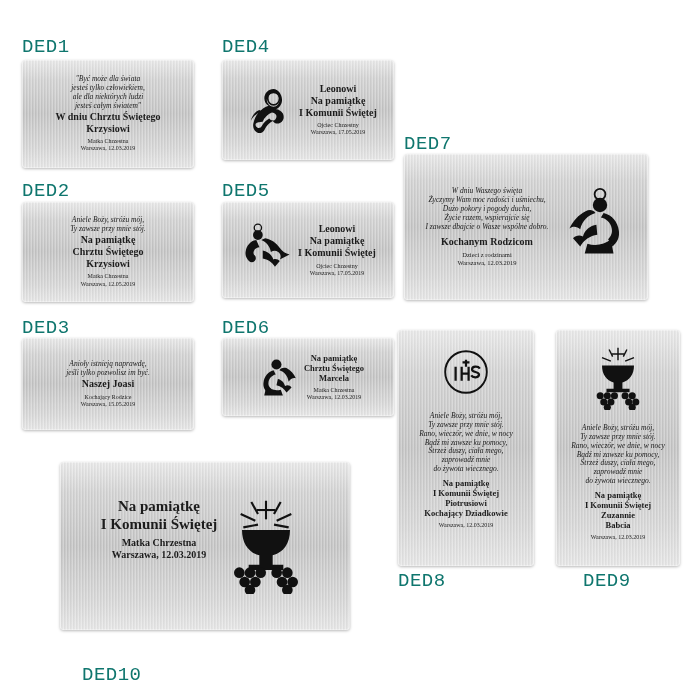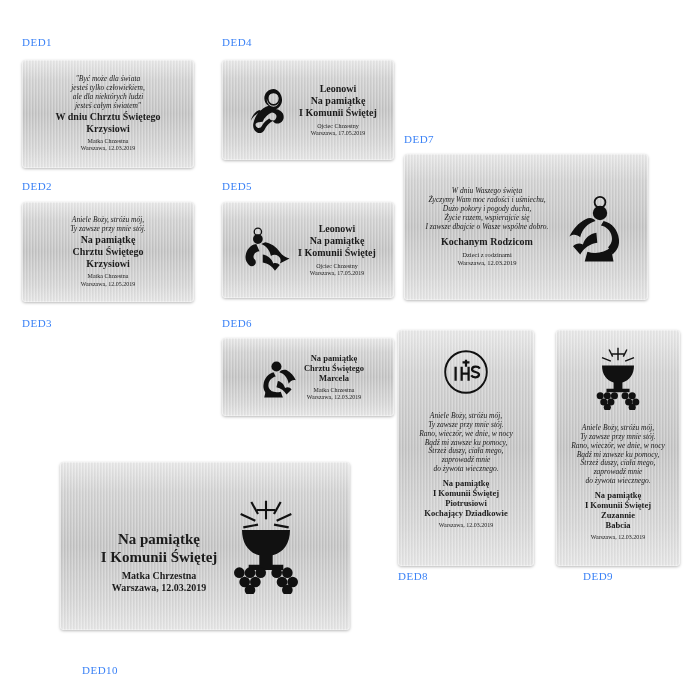--- a/index.html
+++ b/index.html
@@ -7,23 +7,23 @@
     width:700px;height:700px;
     background:#ffffff;
     font-family:"Liberation Serif", serif;
     position:relative;
     overflow:hidden;
   }
   .canvas{position:relative;width:700px;height:700px;}
 
   .label{
     position:absolute;
-    font-family:Liberation Serif, serif;
-    font-size:11px;
-    color:#3b82f6;
+    font-family:Liberation Mono, monospace;
+    font-size:19px;
+    color:#0f766e;
     letter-spacing:.5px;
   }
 
   
   .plate{
     position:absolute;
     border-radius:4px;
     background:
       repeating-linear-gradient(90deg,
         rgba(255,255,255,.55) 0px,
@@ -46,21 +46,21 @@
     box-sizing:border-box;
   }
   .t{display:block;line-height:1.18;}
   .quote{font-style:italic;font-size:7.5px;}
   .big{font-weight:bold;font-size:10px;}
   .mid{font-weight:bold;font-size:8.5px;}
   .sm{font-size:6.5px;}
   .xs{font-size:6px;}
   .gap{height:4px;}
 
-  .row2{display:flex;align-items:flex-end;justify-content:center;gap:6px;width:100%;}
+  .row2{display:flex;align-items:flex-start;justify-content:center;gap:6px;width:100%;}
   .icon{flex:0 0 auto;}
   .txt{flex:0 1 auto;text-align:center;}
 
   svg{display:block;}
 </style>
 </head>
 <body>
 
 <div class="canvas" id="canvas">
     <div class="label" style="left: 22px; top: 36px;">DED1</div>
@@ -84,20 +84,30 @@
         <span class="t quote">Ty zawsze przy mnie stój.</span>
         <span class="t big">Na pamiątkę</span>
         <span class="t big">Chrztu Świętego</span>
         <span class="t big">Krzysiowi</span>
         <div class="gap"></div>
         <span class="t xs">Matka Chrzestna</span>
         <span class="t xs">Warszawa, 12.05.2019</span>
       </div>
     </div>
     <div class="label" style="left: 22px; top: 317px;">DED3</div>
+    <div class="plate" style="left: 22px; top: 338px; width: 172px; height: 92px;">
+      <div class="inner">
+        <span class="t quote">Anioły istnieją naprawdę,</span>
+        <span class="t quote">jeśli tylko pozwolisz im być.</span>
+        <span class="t big">Naszej Joasi</span>
+        <div class="gap"></div>
+        <span class="t xs">Kochający Rodzice</span>
+        <span class="t xs">Warszawa, 15.05.2019</span>
+      </div>
+    </div>
     <div class="label" style="left: 222px; top: 36px;">DED4</div>
     <div class="plate" style="left: 222px; top: 60px; width: 172px; height: 100px;">
       <div class="inner">
         <div class="row2">
         <span class="icon">
             <svg width="54" height="54" viewBox="0 0 64 64">
         <path fill="#111" d="M41 7c-6 0-11 5-11 11 0 4 2 7 5 9-9 3-16 11-18 21-1 5 1 9 5 11 3 1 6 0 8-3l1-2c2-4 5-7 9-9 2 3 6 4 9 2 4-2 5-7 3-11-2-3-5-5-8-5 4-2 7-6 7-11 0-7-5-13-10-13zm0 5c4 0 7 4 7 8s-3 8-7 8-8-4-8-8 4-8 8-8zM28 46c2-5 6-9 11-11 2 0 4 1 5 3 1 2 0 5-2 6-2 1-5 0-6-2-4 2-7 5-9 9-1 2-3 3-5 2-2-1-3-3-2-5 1-1 5-2 8-2z"></path>
         <path fill="#111" d="M24 32c-5 2-9 7-10 13 3-6 8-10 14-11l-4-2z"></path>
         <ellipse cx="41" cy="18" rx="7" ry="8" fill="none" stroke="#111" stroke-width="2"></ellipse>
       </svg>

